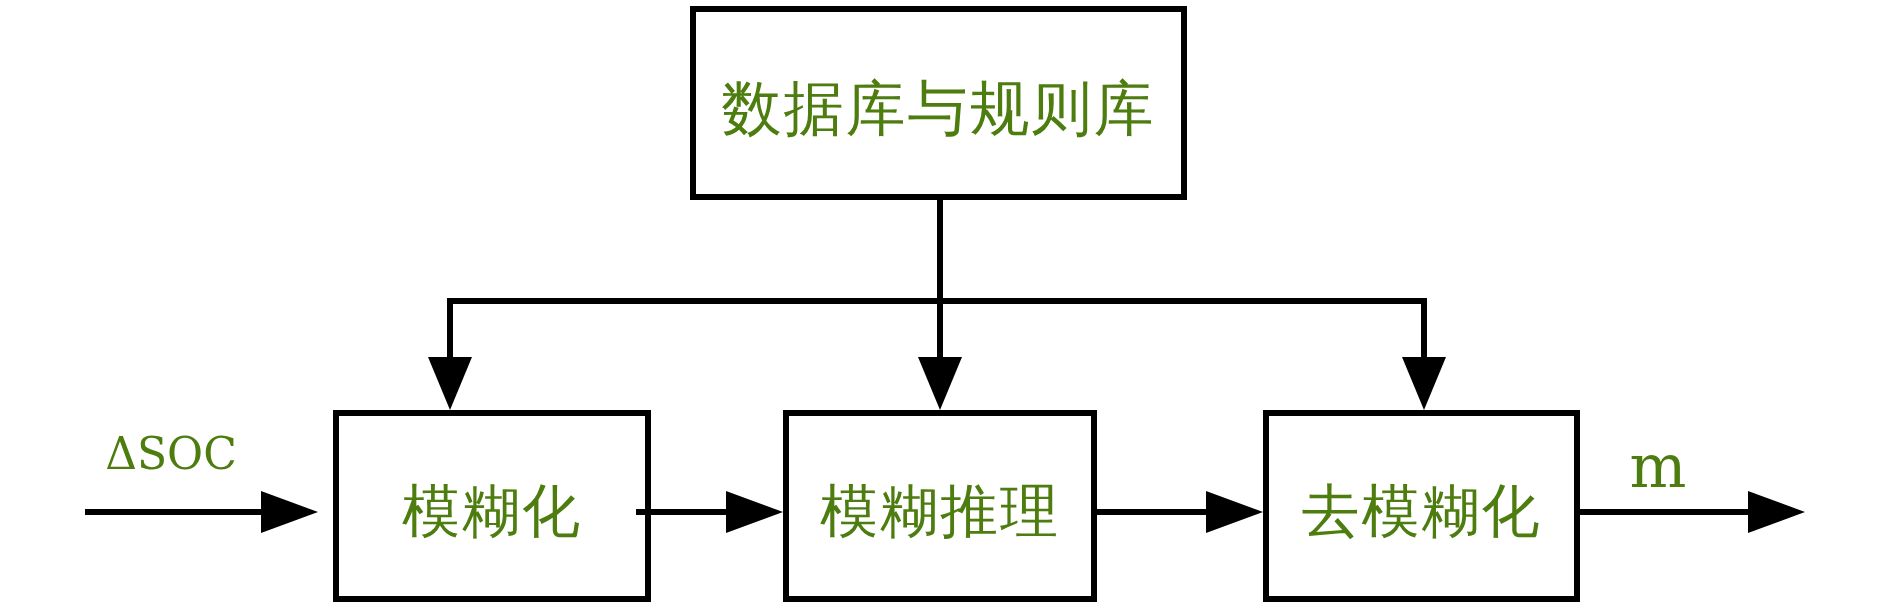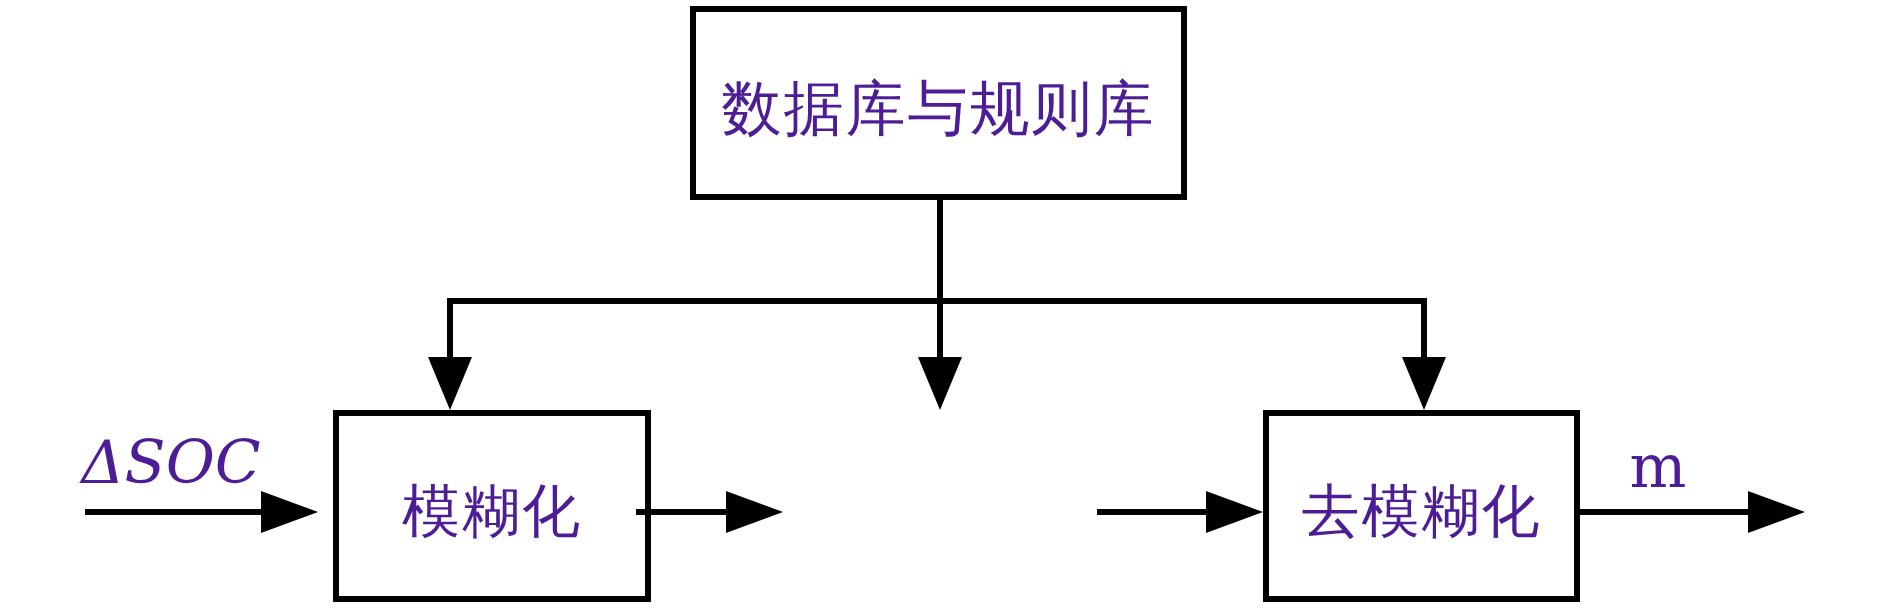--- a/index.html
+++ b/index.html
@@ -6,21 +6,21 @@
     margin: 0;
     padding: 0;
     background: #ffffff;
   }
   #canvas {
     position: relative;
     width: 1890px;
     height: 612px;
     background: #ffffff;
     font-family: "DejaVu Serif", "Liberation Serif", serif;
-    color: #4c1d95;
+    color: #4d7c0f;
     overflow: hidden;
   }
   .box {
     position: absolute;
     box-sizing: border-box;
     border: 6px solid #000000;
     background: #ffffff;
     display: flex;
     align-items: center;
     justify-content: center;
@@ -56,22 +56,21 @@
     border-top: 53px solid #000000;
   }
   .flow-label {
     position: absolute;
     font-size: 56px;
     line-height: 1;
     text-align: center;
     white-space: nowrap;
   }
   .flow-label.input {
-    font-style: italic;
-    font-size: 60px;
+    font-size: 44px;
   }
 </style>
 </head>
 <body>
 
 <div id="canvas">
 
   <div class="box top" style="left:690px; top:6px; width:497px; height:194px;">
     <span>数据库与规则库</span>
   </div>
@@ -85,20 +84,23 @@
 
   <div class="arrow-down" style="left:918px; top:357px;"></div>
 
   <div class="vline" style="left:1421px; top:298px; height:62px;"></div>
   <div class="arrow-down" style="left:1402px; top:357px;"></div>
 
   <div class="box" style="left:333px; top:410px; width:318px; height:192px;">
     <span>模糊化</span>
   </div>
 
+  <div class="box" style="left:783px; top:410px; width:314px; height:192px;">
+    <span>模糊推理</span>
+  </div>
 
   <div class="box" style="left:1263px; top:410px; width:317px; height:192px;">
     <span>去模糊化</span>
   </div>
 
   <div class="hline" style="left:85px; top:509px; width:180px;"></div>
   <div class="arrow-right" style="left:261px; top:491px;"></div>
   <div class="flow-label input" style="left:71px; top:432px; width:200px;">ΔSOC</div>
 
   <div class="hline" style="left:636px; top:509px; width:94px;"></div>

